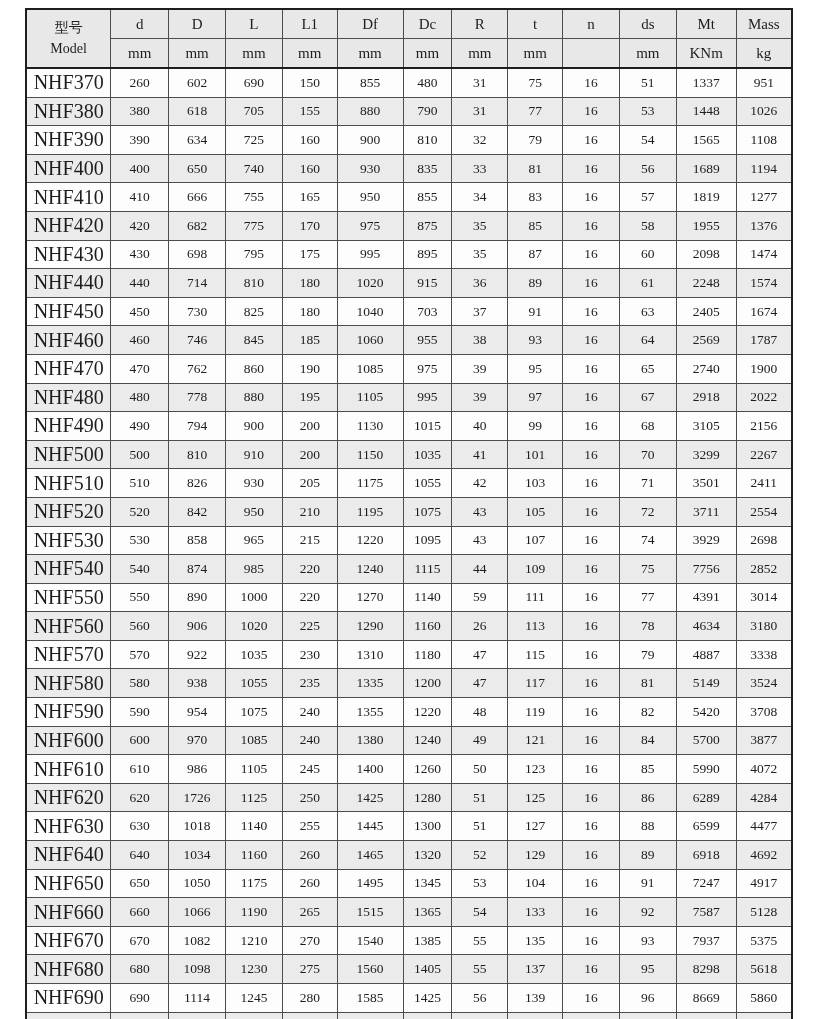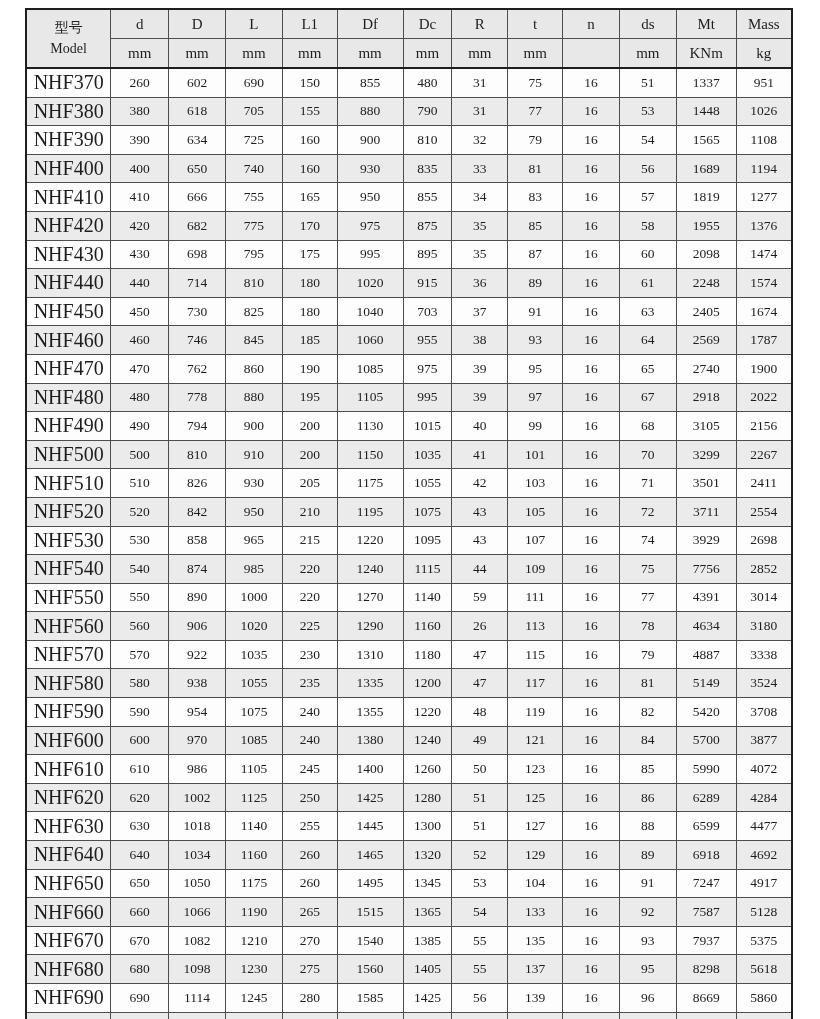--- a/index.html
+++ b/index.html
@@ -474,21 +474,21 @@
           <td class="value-cell">50</td>
           <td class="value-cell">123</td>
           <td class="value-cell">16</td>
           <td class="value-cell">85</td>
           <td class="value-cell">5990</td>
           <td class="value-cell">4072</td>
         </tr>
         <tr>
           <td class="model-cell">NHF620</td>
           <td class="value-cell">620</td>
-          <td class="value-cell">1002</td>
+          <td class="value-cell">1726</td>
           <td class="value-cell">1125</td>
           <td class="value-cell">250</td>
           <td class="value-cell">1425</td>
           <td class="value-cell">1280</td>
           <td class="value-cell">51</td>
           <td class="value-cell">125</td>
           <td class="value-cell">16</td>
           <td class="value-cell">86</td>
           <td class="value-cell">6289</td>
           <td class="value-cell">4284</td>

